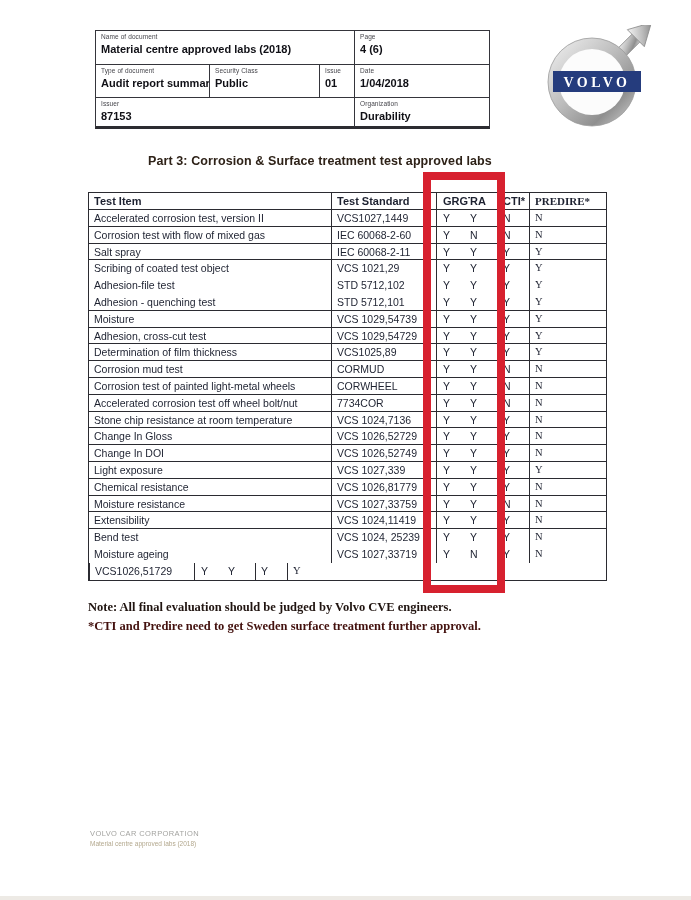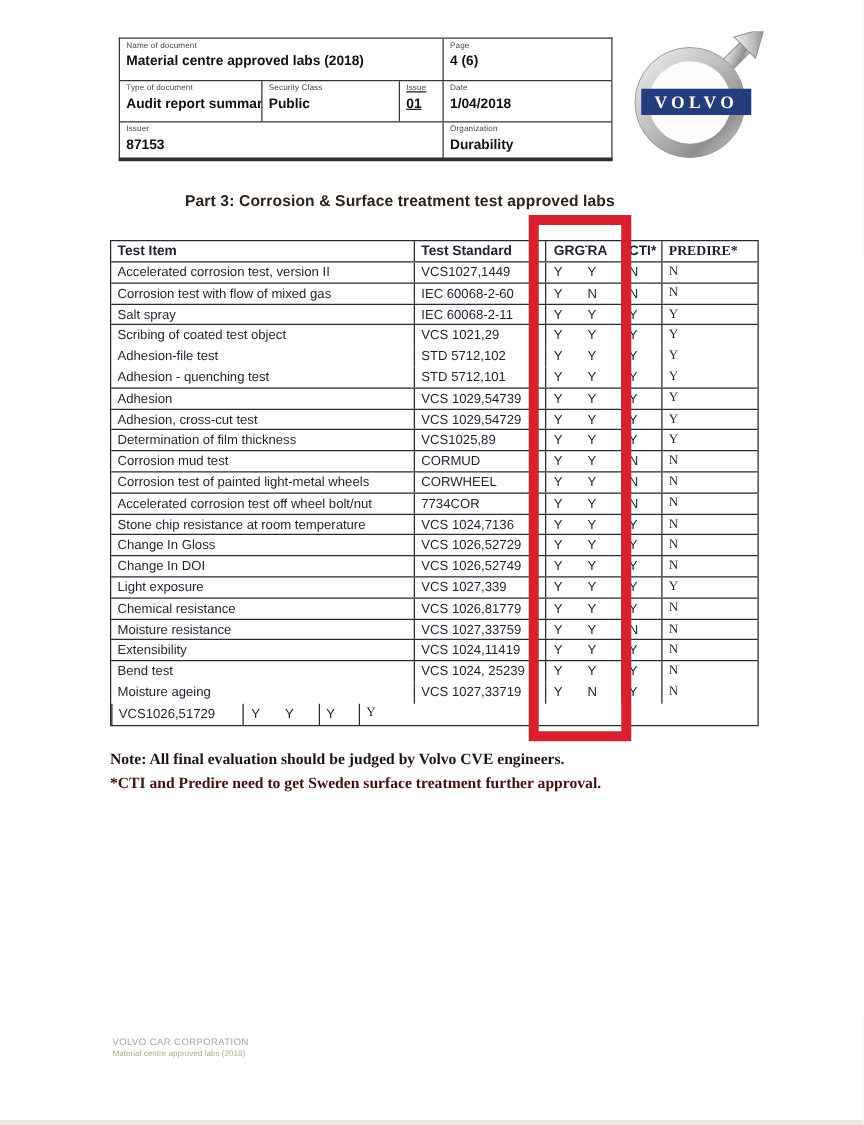--- a/index.html
+++ b/index.html
@@ -18,27 +18,27 @@
   }
   .irow { display:flex; }
   .irow-1 { height:33px; }
   .irow-2 { height:33px; border-top:1px solid #35353b; }
   .irow-3 { height:30px; border-top:1px solid #35353b; }
   .icell { height:100%; padding:2px 0 0 5px; overflow:hidden; }
   .icell + .icell { border-left:1px solid #35353b; }
   .ilabel { font-size:6.5px; color:#46464c; letter-spacing:.1px; }
   .ivalue { font-size:11px; font-weight:bold; color:#101016; margin-top:3px; white-space:nowrap; }
   .w-name { width:258px; } .w-page { flex:1; }
-  .w-type { width:113px; } .w-sec { width:110px; } .w-issue { width:35px;text-decoration:underline; } .w-date { flex:1; }
+  .w-type { width:113px; } .w-sec { width:110px; } .w-issue { width:35px; } .w-date { flex:1; }
   .w-issuer { width:258px; } .w-org { flex:1; }
   .irow-3 .icell { border-left:none; }
   .irow-3 .w-org { border-left:1px solid #35353b; }
 
   
-  .logo { position:absolute; left:500px; top:25px; width:120px; height:112px; }
+  .logo { position:absolute; left:540px; top:25px; width:120px; height:112px; }
 
   
   .sec-title {
     position:absolute; left:108px; top:154px;
     font-size:12.5px; font-weight:bold; color:#2e2218; letter-spacing:.1px;padding-left:40px;
   }
 
   
   .dtable {
     position:absolute; left:88px; top:192px; width:519px;
@@ -213,21 +213,21 @@
         <div class="trow">
           <div class="cell c-item">Adhesion - quenching test</div>
           <div class="cell c-std">STD 5712,101</div>
           <div class="cell c-grgt">Y</div>
           <div class="cell c-ra">Y</div>
           <div class="cell c-cti">Y</div>
           <div class="cell c-pred">Y</div>
         </div>
 
         <div class="trow">
-          <div class="cell c-item">Adhesion</div>
+          <div class="cell c-item">Moisture</div>
           <div class="cell c-std">VCS 1029,54739</div>
           <div class="cell c-grgt">Y</div>
           <div class="cell c-ra">Y</div>
           <div class="cell c-cti">Y</div>
           <div class="cell c-pred">Y</div>
         </div>
 
         <div class="trow">
           <div class="cell c-item">Adhesion, cross-cut test</div>
           <div class="cell c-std">VCS 1029,54729</div>

